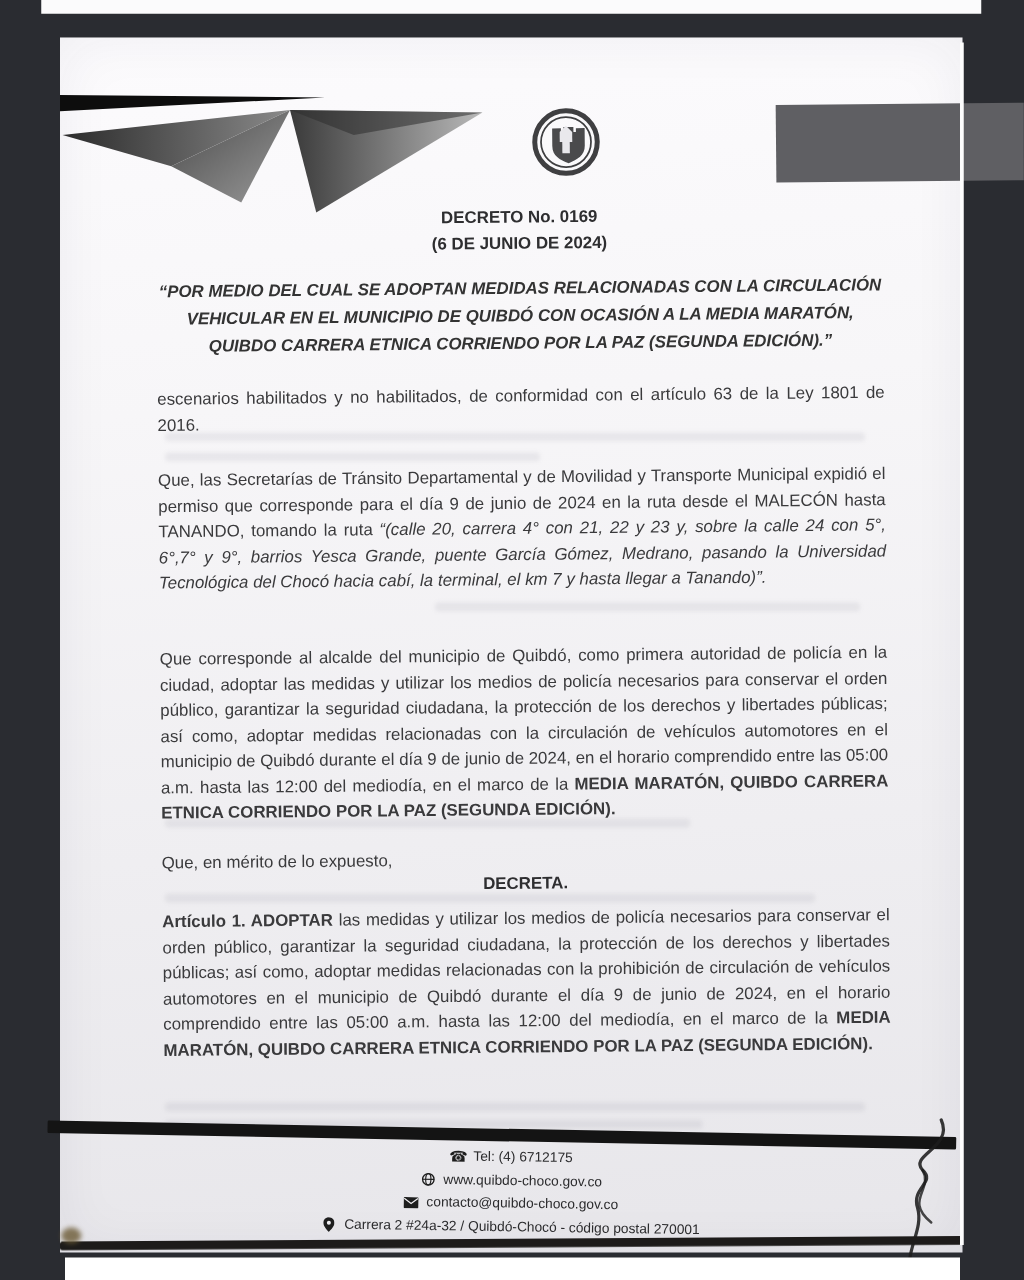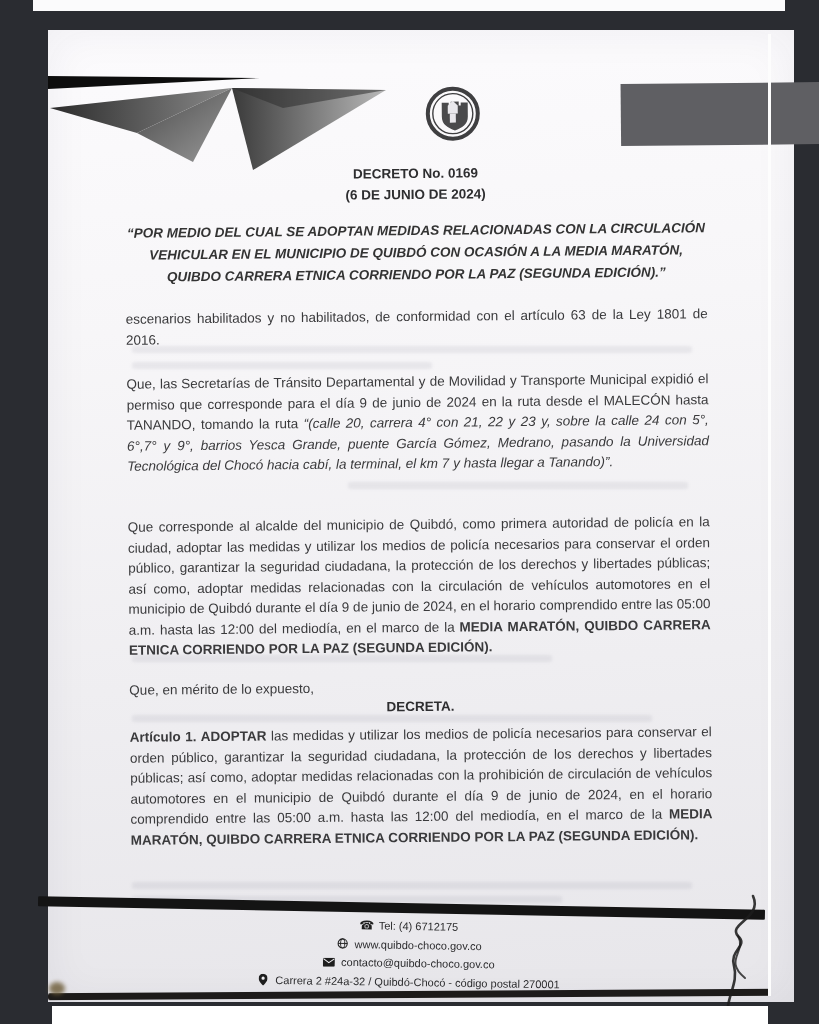--- a/index.html
+++ b/index.html
@@ -4,21 +4,21 @@
 <style>
   html,body{margin:0;padding:0;width:819px;height:1024px;overflow:hidden;
     background:#2a2c31;font-family:"Liberation Sans",sans-serif;}
   .stage{position:relative;width:819px;height:1024px;}
 
   .strip-top{position:absolute;left:33px;top:0;width:752px;height:11px;background:#fbfbfc;}
   .strip-bottom{position:absolute;left:52px;top:1006px;width:716px;height:18px;background:#ffffff;}
 
   .page{position:absolute;left:48px;top:30px;width:722px;height:972px;
     background:linear-gradient(176deg,#fcfbfd 0%,#f7f6f8 30%,#efeef1 65%,#e7e6ea 100%);
-    box-shadow:inset 0 0 45px rgba(40,40,60,.06);padding-left:24px;}
+    box-shadow:inset 0 0 45px rgba(40,40,60,.06);}
   .edge-light{position:absolute;left:720px;top:4px;width:3px;height:962px;background:#fdfdfd;}
   .page-bottom-shadow{position:absolute;left:0;top:961px;width:722px;height:7px;
     background:#1d1b1a;transform:rotate(-0.35deg);filter:blur(.4px);border-radius:2px;}
   .corner-blob{position:absolute;left:1px;top:952px;width:16px;height:13px;border-radius:50%;
     background:#6b5a35;filter:blur(2px);opacity:.8;}
 
   .deco{position:absolute;left:0;top:40px;}
 
   .content{position:absolute;left:75px;top:0;width:582px;transform:rotate(-0.55deg);
     transform-origin:50% 50%;color:#3a3a3c;}

